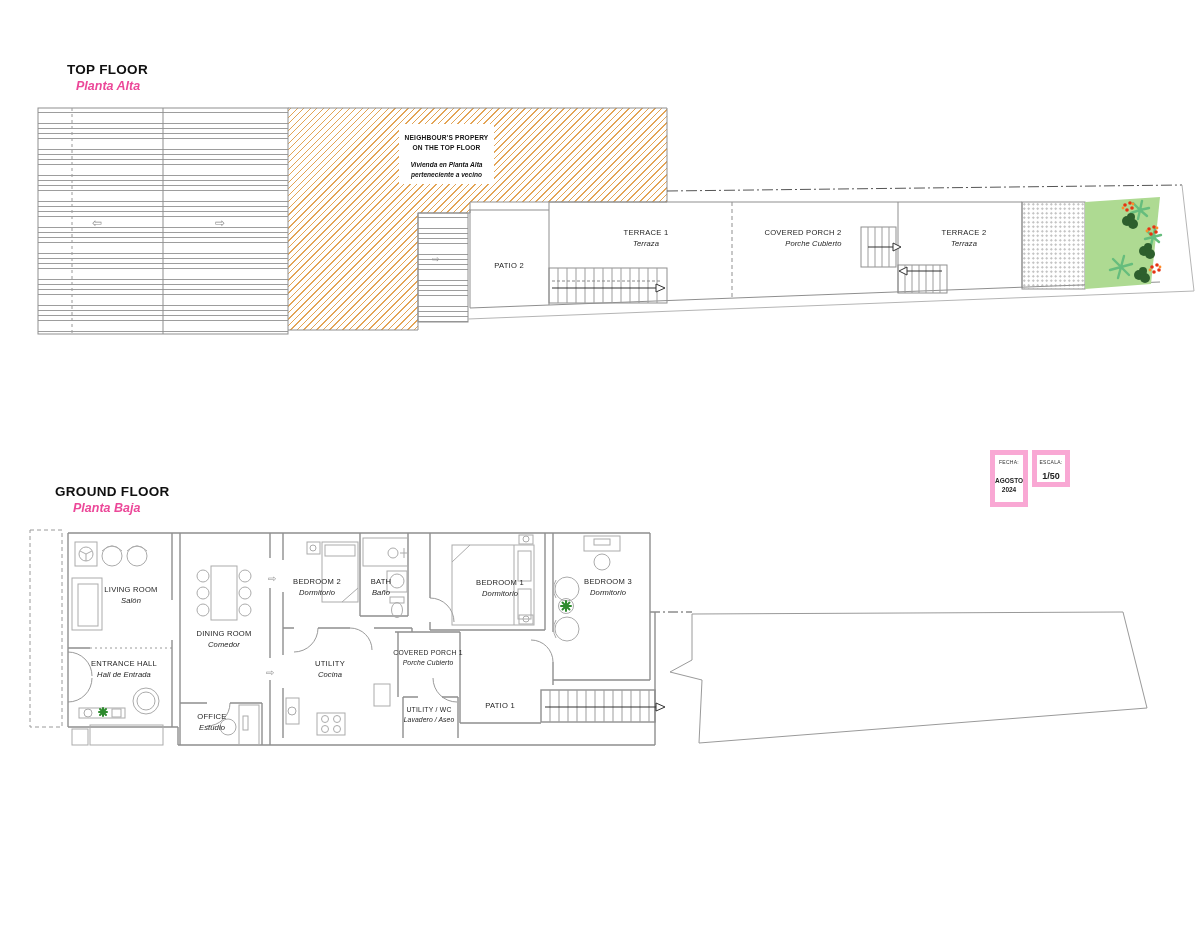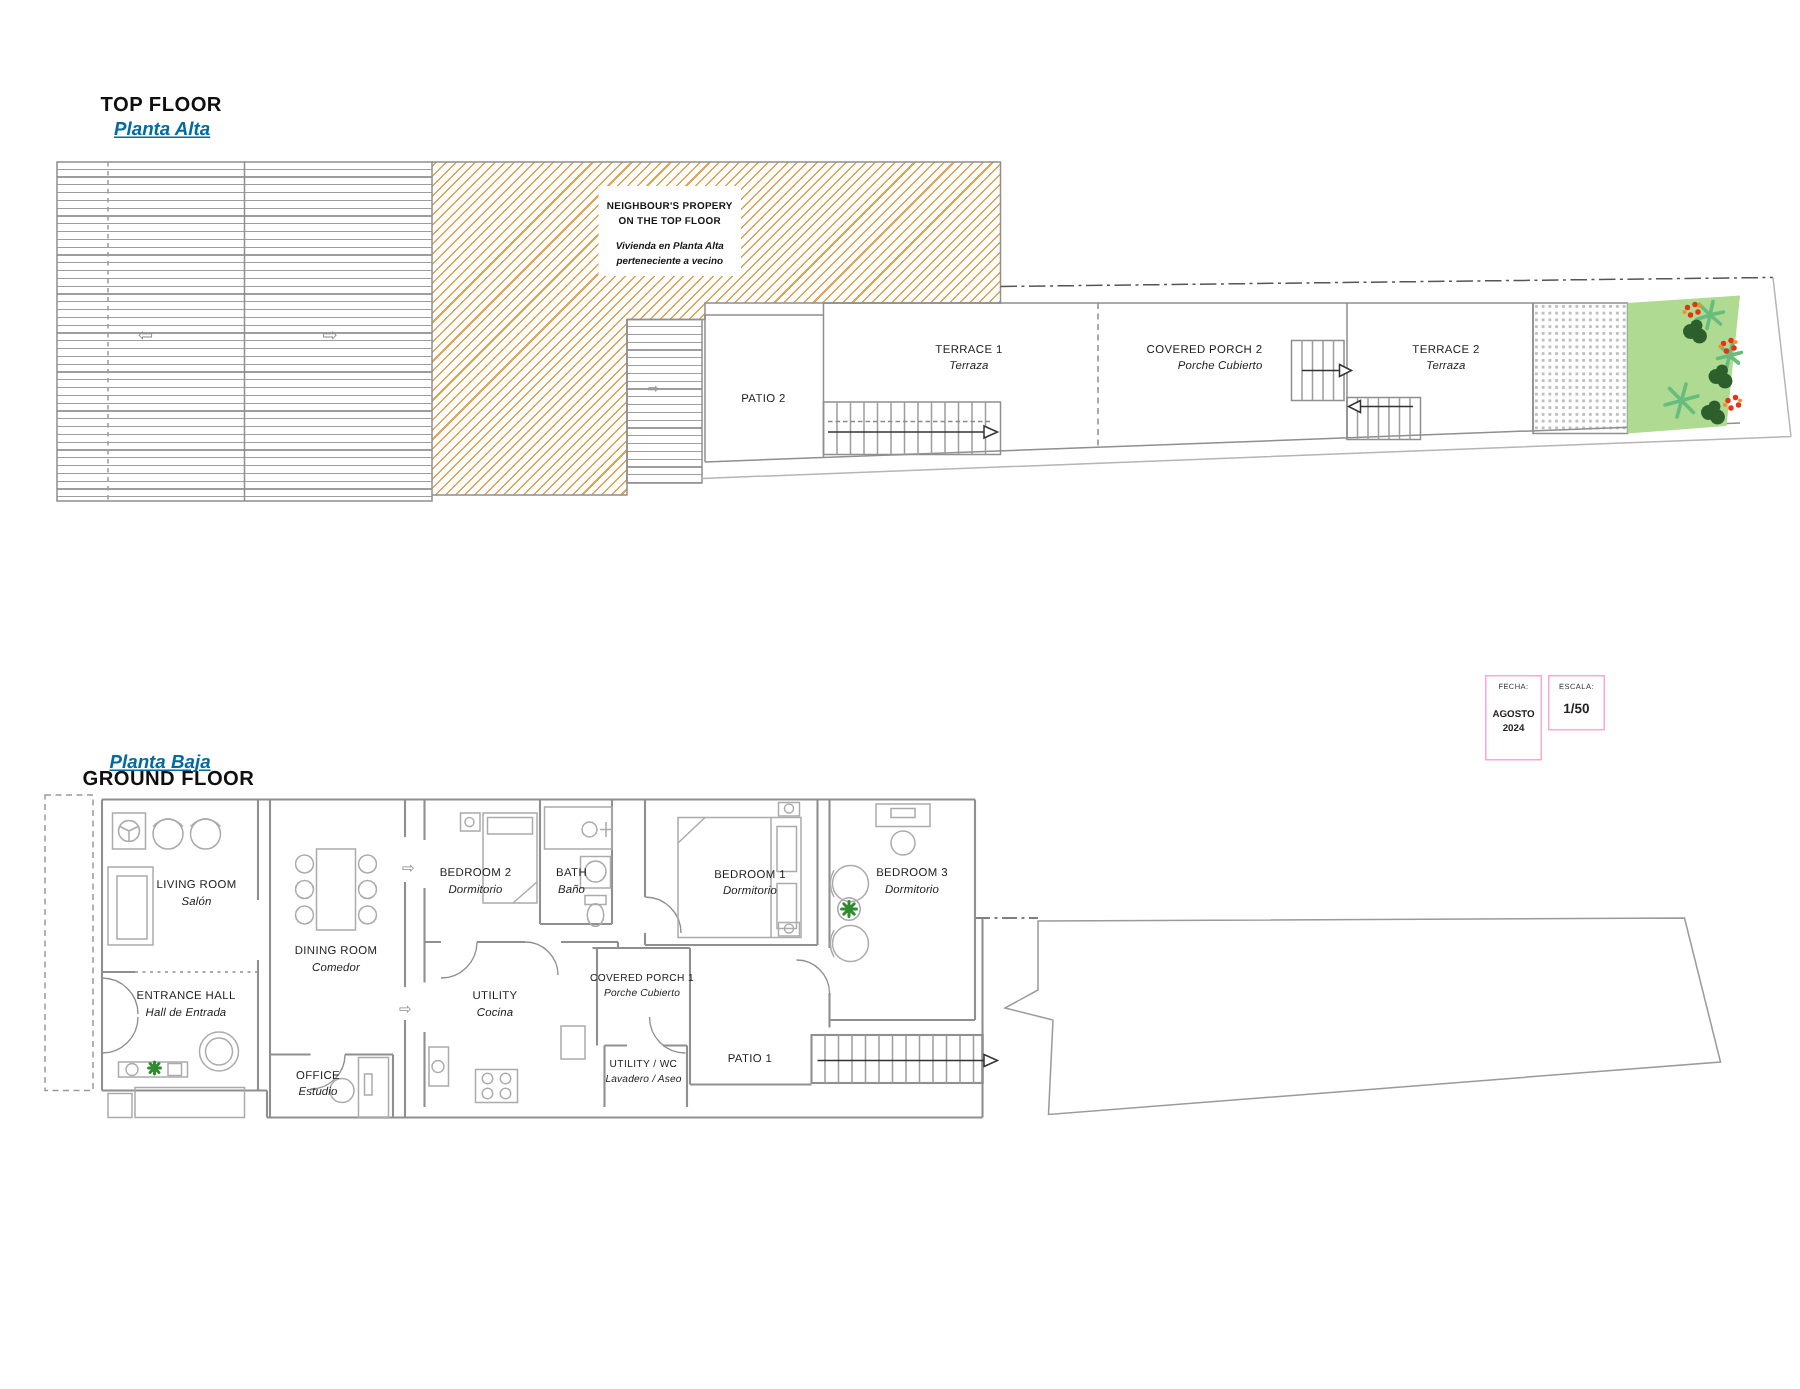--- a/index.html
+++ b/index.html
@@ -5,31 +5,31 @@
   html,body{margin:0;padding:0;background:#ffffff;}
   .canvas{position:relative;width:1200px;height:926px;background:#fff;overflow:hidden;
           font-family:"Liberation Sans",sans-serif;}
   
   .roof{position:absolute;background:repeating-linear-gradient(to bottom,#fff 0,#fff 4.4px,#9d9d9d 4.4px,#9d9d9d 5.2px);}
   .hatch{position:absolute;background:repeating-linear-gradient(-45deg,#fff 0,#fff 3.6px,#e3a455 3.6px,#e3a455 4.6px);}
   .paver{position:absolute;background-image:radial-gradient(circle,#bfbfbf .9px,rgba(255,255,255,0) 1.05px);background-size:4.5px 4.5px;}
   svg{position:absolute;left:0;top:0;}
   
   .floor-title{position:absolute;font-weight:bold;font-size:13.5px;color:#0f0f0f;letter-spacing:.3px;}
-  .floor-sub{position:absolute;font-weight:bold;font-style:italic;font-size:12.5px;color:#0369a1;text-decoration:underline;}
+  .floor-sub{position:absolute;font-weight:bold;font-style:italic;font-size:12.5px;color:#ec4899;}
   .lbl{position:absolute;transform:translateX(-50%);text-align:center;font-size:7.6px;line-height:1.45;
        color:#1c1c1c;letter-spacing:.25px;white-space:nowrap;}
   .lbl .nm{display:block;}
   .lbl .sub{display:block;font-style:italic;letter-spacing:.1px;}
   .note-box{position:absolute;left:399px;top:124px;width:95px;height:60px;background:#fff;
             text-align:center;font-size:6.6px;line-height:1.45;color:#141414;padding-top:9px;box-sizing:border-box;}
   .note-box .b{display:block;font-weight:bold;letter-spacing:.2px;}
   .note-box .i{display:block;font-style:italic;font-weight:bold;}
   .note-gap{display:block;height:8px;}
-  .tb{position:absolute;border:1px solid #f9a8d4;background:#fff;box-sizing:border-box;text-align:center;color:#222;}
+  .tb{position:absolute;border:5px solid #f9a8d4;background:#fff;box-sizing:border-box;text-align:center;color:#222;}
   .tb .cap{display:block;font-size:5px;letter-spacing:.3px;margin-top:4px;color:#333;}
   .tb .v1{display:block;font-size:6.5px;font-weight:bold;margin-top:12px;}
   .tb .v2{display:block;font-size:6.5px;font-weight:bold;margin-top:2px;}
   .tb .vs{display:block;font-size:9px;font-weight:bold;margin-top:6px;}
 </style>
 </head>
 <body>
 
 <div class="canvas">
 
@@ -275,21 +275,21 @@
       <circle cx="566" cy="606" r="7.5"></circle>
     </g>
     <g stroke="#2e8b2e" stroke-width="2" stroke-linecap="round" fill="none">
       <path d="M103,712 l4,0 M103,712 l-4,0 M103,712 l0,-4 M103,712 l0,4 M103,712 l3,3 M103,712 l-3,-3 M103,712 l3,-3 M103,712 l-3,3"></path>
       <path d="M566,606 l5,0 M566,606 l-5,0 M566,606 l0,-5 M566,606 l0,5 M566,606 l3.5,3.5 M566,606 l-3.5,-3.5 M566,606 l3.5,-3.5 M566,606 l-3.5,3.5"></path>
     </g>
   </svg>
 
   <div class="floor-title" style="left:67px;top:62px;">TOP FLOOR</div>
   <div class="floor-sub" style="left:76px;top:79px;">Planta Alta</div>
-  <div class="floor-title" style="left:55px;top:484px;margin-top:27px;">GROUND FLOOR</div>
+  <div class="floor-title" style="left:55px;top:484px;">GROUND FLOOR</div>
   <div class="floor-sub" style="left:73px;top:501px;">Planta Baja</div>
 
   <div class="lbl" style="left:509px;top:260px;">
     <span class="nm">PATIO 2</span>
   </div>
   <div class="lbl" style="left:646px;top:227px;">
     <span class="nm">TERRACE 1</span>
     <span class="sub">Terraza</span>
   </div>
   <div class="lbl" style="left:803px;top:227px;text-align:right;">

